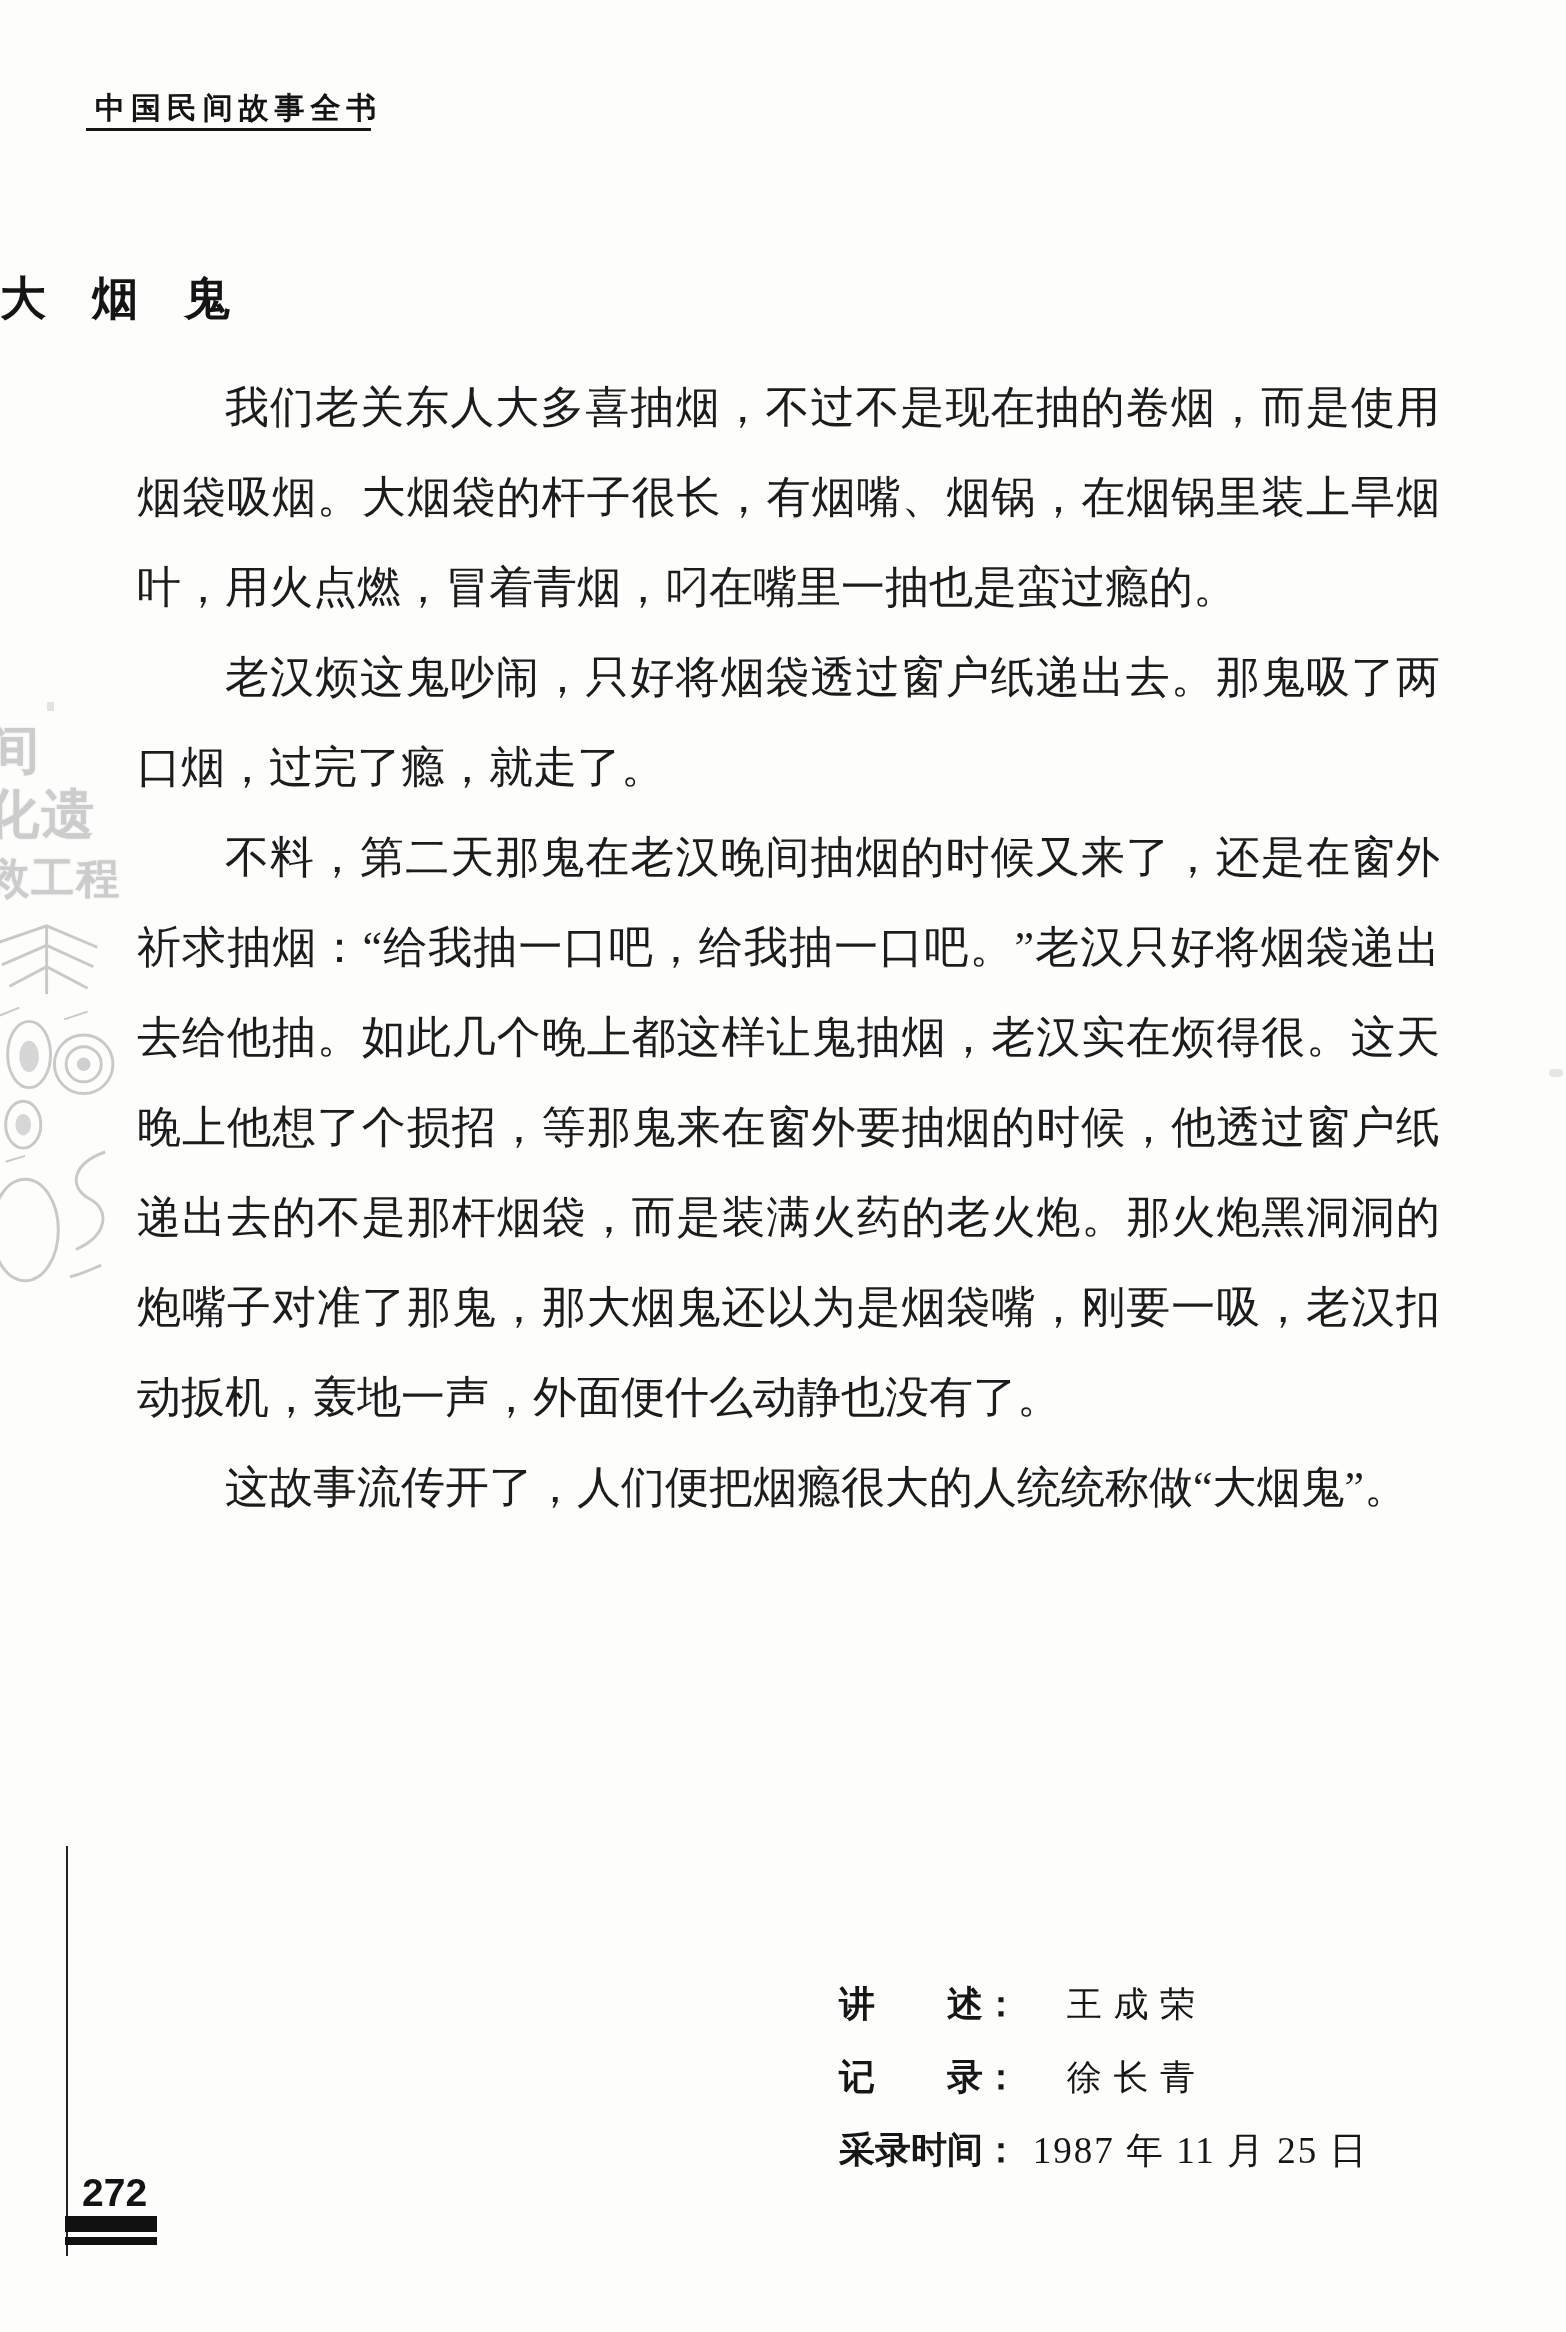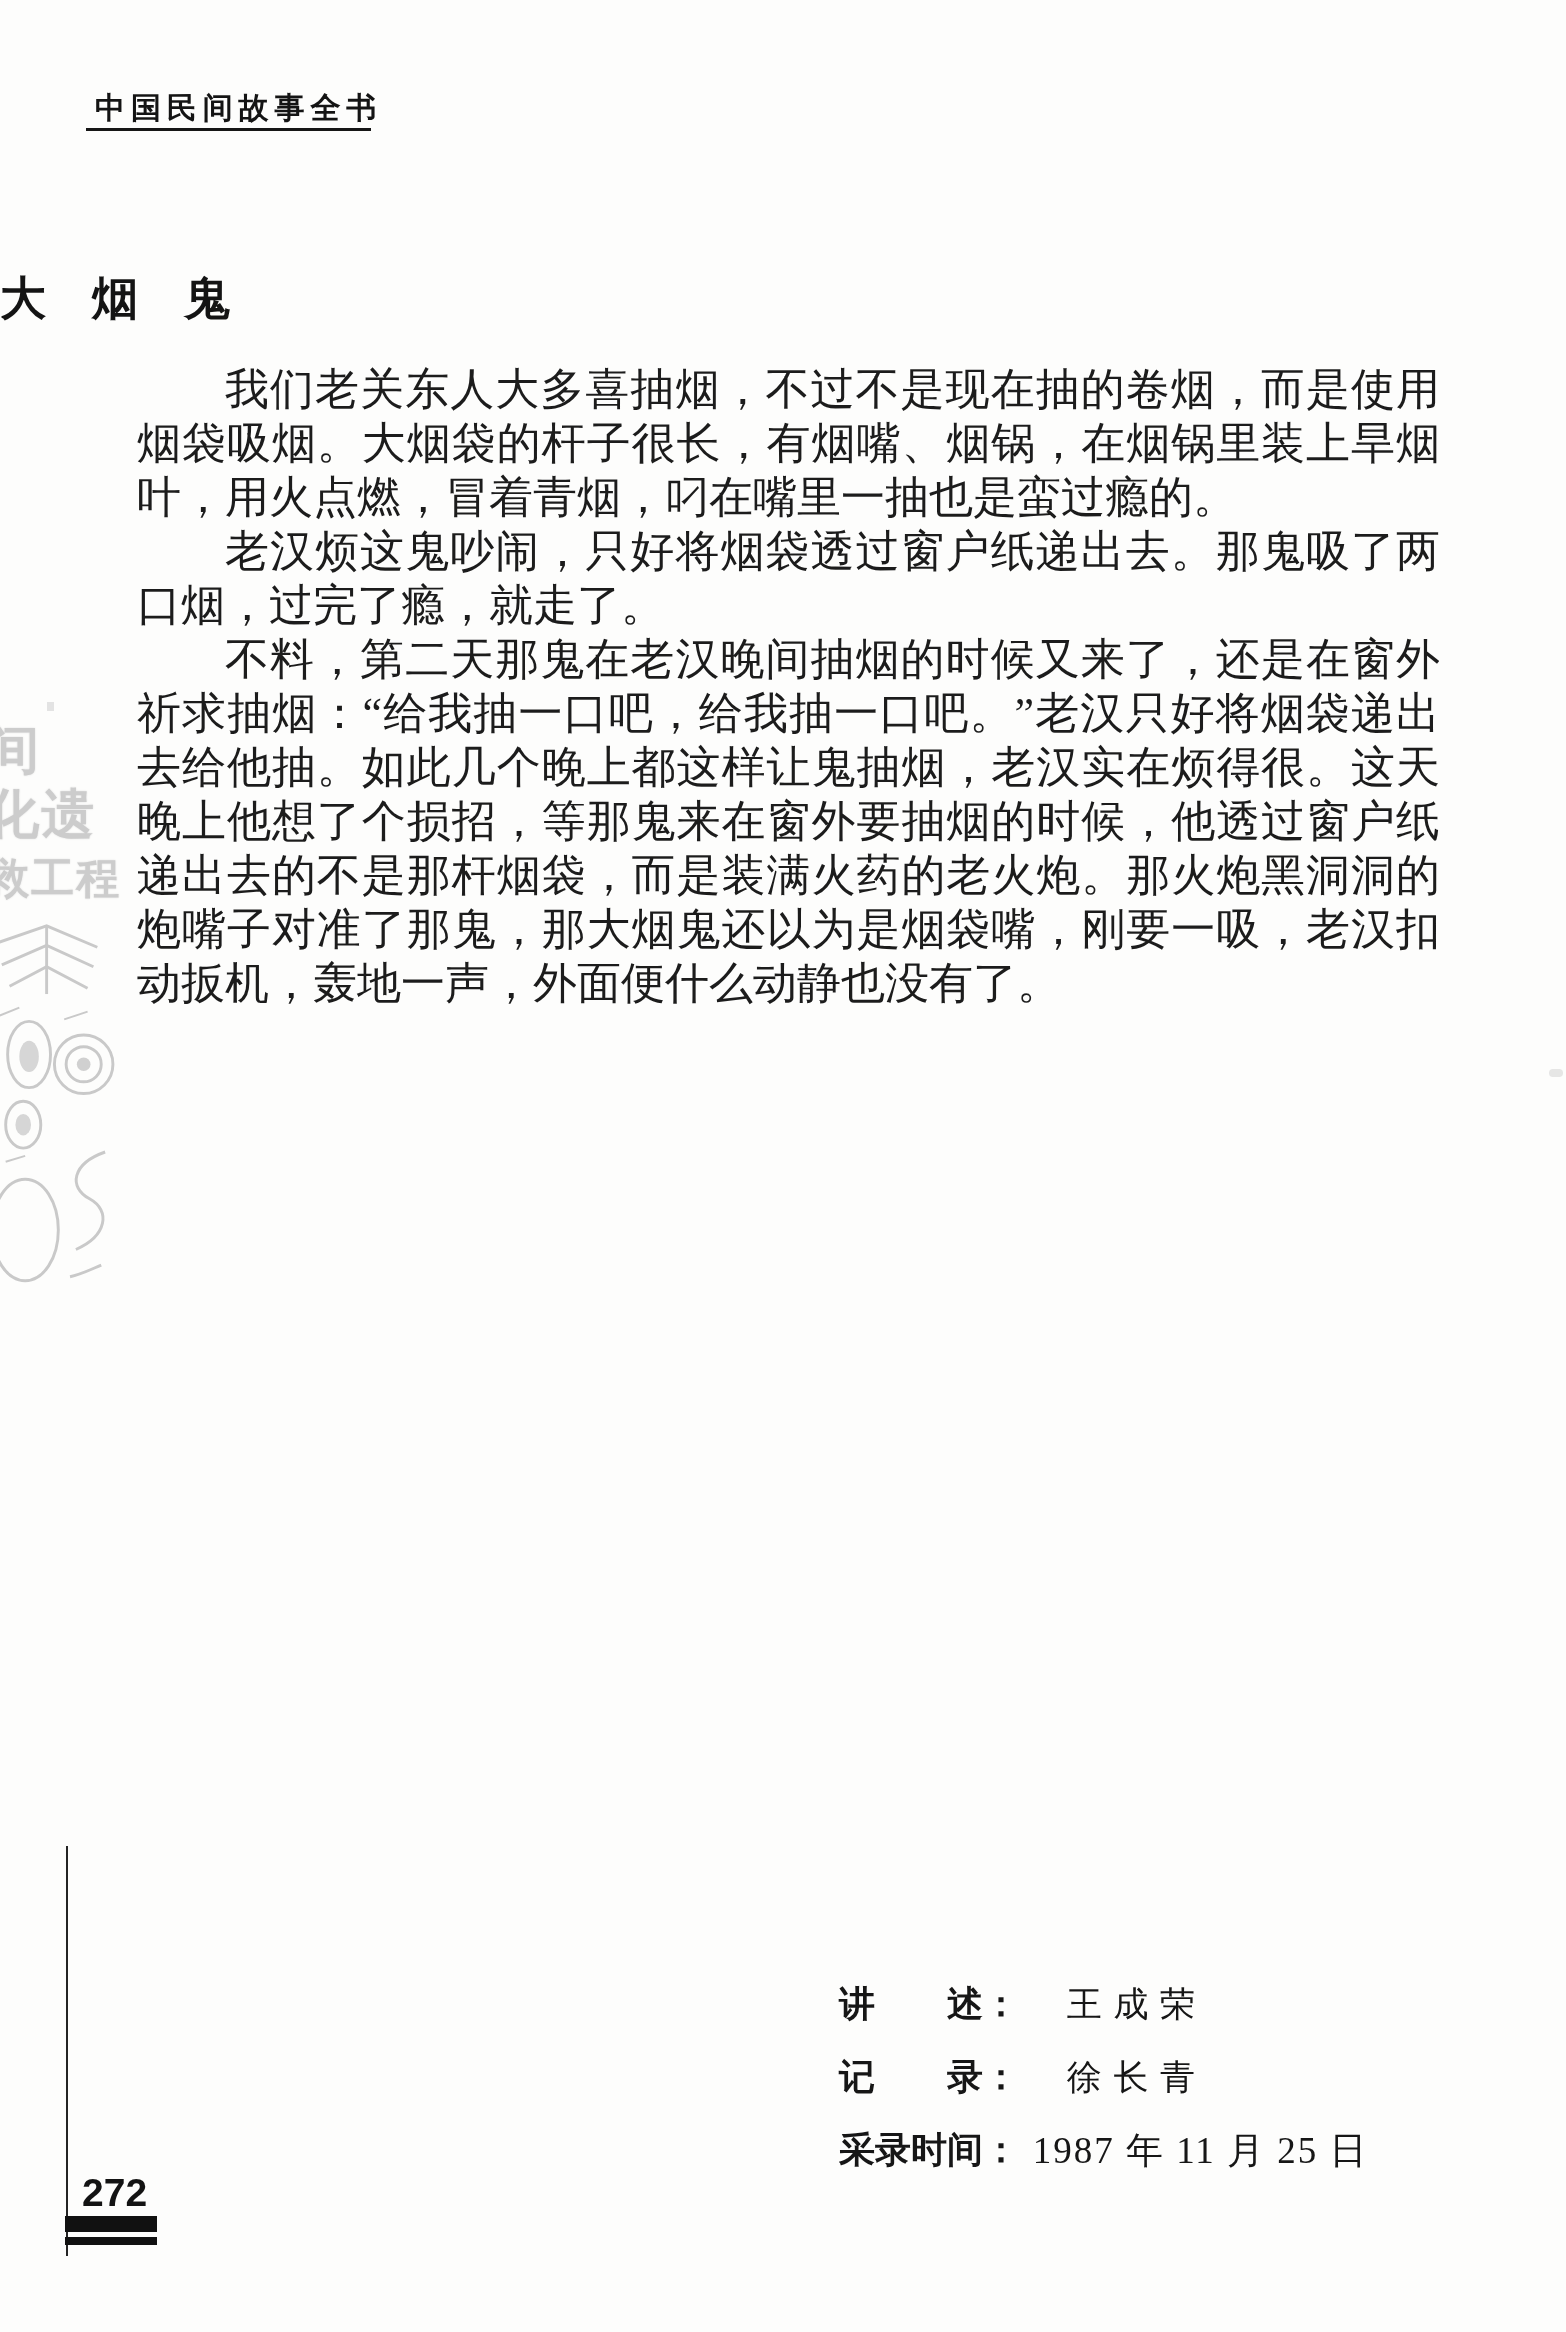--- a/index.html
+++ b/index.html
@@ -23,21 +23,21 @@
   
   .story-title{
     position:absolute;left:0;top:237px;width:100%;
     text-align:left;
     font-family:"Liberation Sans","DejaVu Sans",sans-serif;
     font-weight:bold;font-size:46px;color:#141414;
   }
   
   .story-body{
     position:absolute;left:137px;top:363px;width:1303px;
-    font-size:44px;line-height:54px;
+    font-size:44px;line-height:90px;
     text-align:justify;text-justify:inter-ideograph;
     color:#1c1c1c;
   }
   .story-body p{margin:0;text-indent:2em;}
   
   .credits{
     position:absolute;left:839px;top:1968px;width:605px;
     font-size:36px;color:#161616;
   }
   .credit-row{height:73px;display:flex;align-items:center;white-space:nowrap;}
@@ -74,20 +74,21 @@
 
 <div class="book-header">中国民间故事全书</div>
 <div class="book-header-rule"></div>
 
 <h1 class="story-title">大　烟　鬼</h1>
 
 <div class="story-body">
   <p>我们老关东人大多喜抽烟，不过不是现在抽的卷烟，而是使用烟袋吸烟。大烟袋的杆子很长，有烟嘴、烟锅，在烟锅里装上旱烟叶，用火点燃，冒着青烟，叼在嘴里一抽也是蛮过瘾的。</p>
   <p>老汉烦这鬼吵闹，只好将烟袋透过窗户纸递出去。那鬼吸了两口烟，过完了瘾，就走了。</p>
   <p>不料，第二天那鬼在老汉晚间抽烟的时候又来了，还是在窗外祈求抽烟：“给我抽一口吧，给我抽一口吧。”老汉只好将烟袋递出去给他抽。如此几个晚上都这样让鬼抽烟，老汉实在烦得很。这天晚上他想了个损招，等那鬼来在窗外要抽烟的时候，他透过窗户纸递出去的不是那杆烟袋，而是装满火药的老火炮。那火炮黑洞洞的炮嘴子对准了那鬼，那大烟鬼还以为是烟袋嘴，刚要一吸，老汉扣动扳机，轰地一声，外面便什么动静也没有了。</p>
+  <p>这故事流传开了，人们便把烟瘾很大的人统统称做“大烟鬼”。</p>
 </div>
 
 <div class="credits">
   <div class="credit-row">
     <span class="cred-label">讲述</span>
       <span class="cred-colon">：</span>
       <span class="cred-name">王成荣</span>
   </div>
   <div class="credit-row">
     <span class="cred-label">记录</span>

